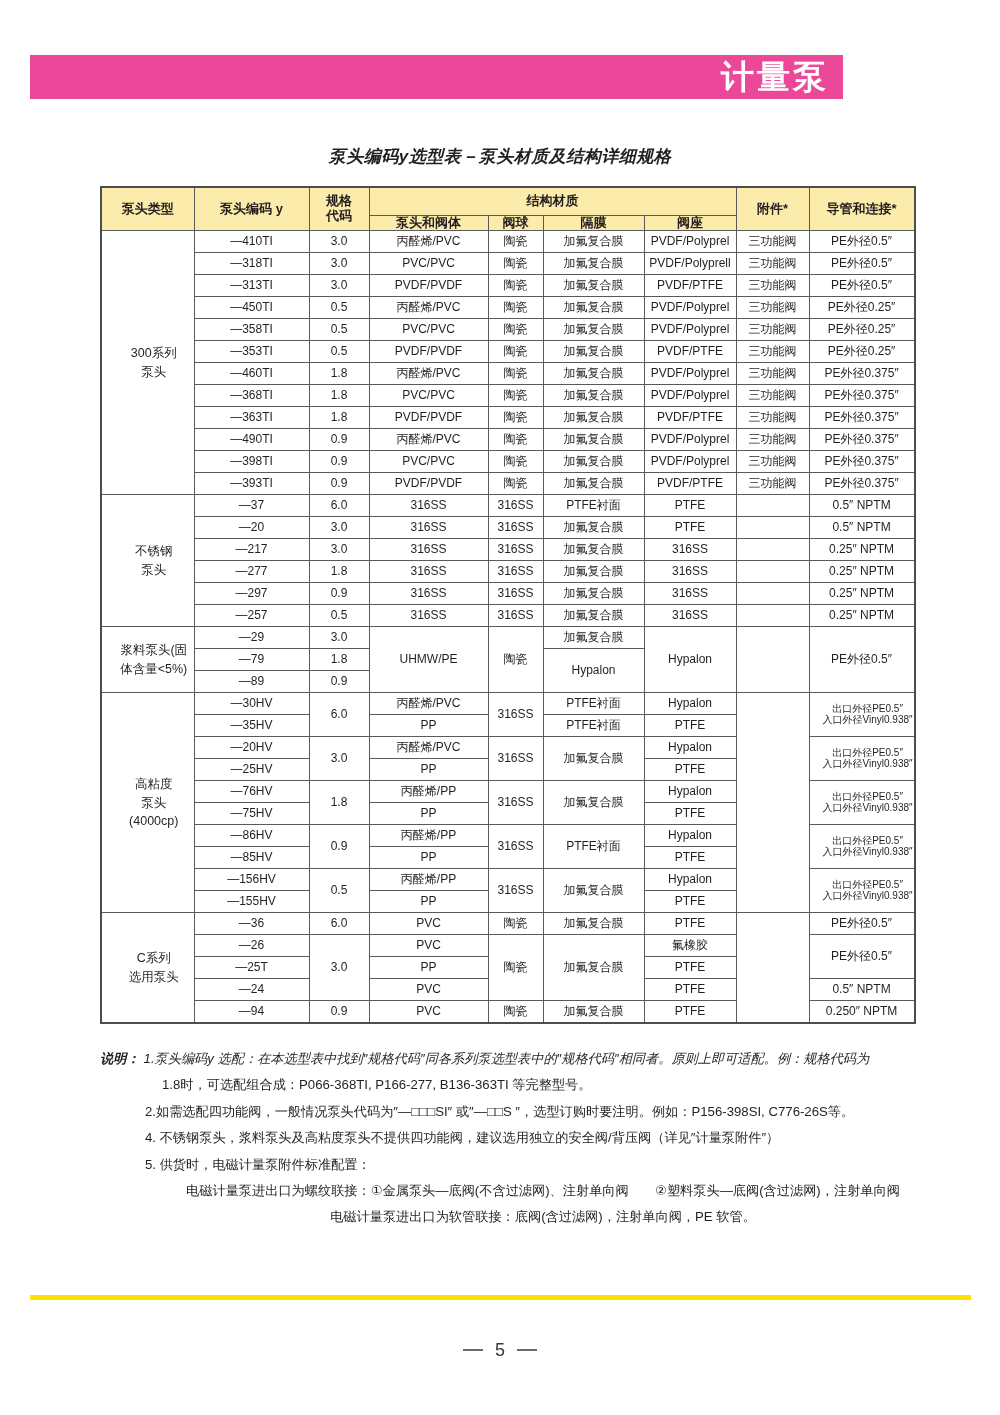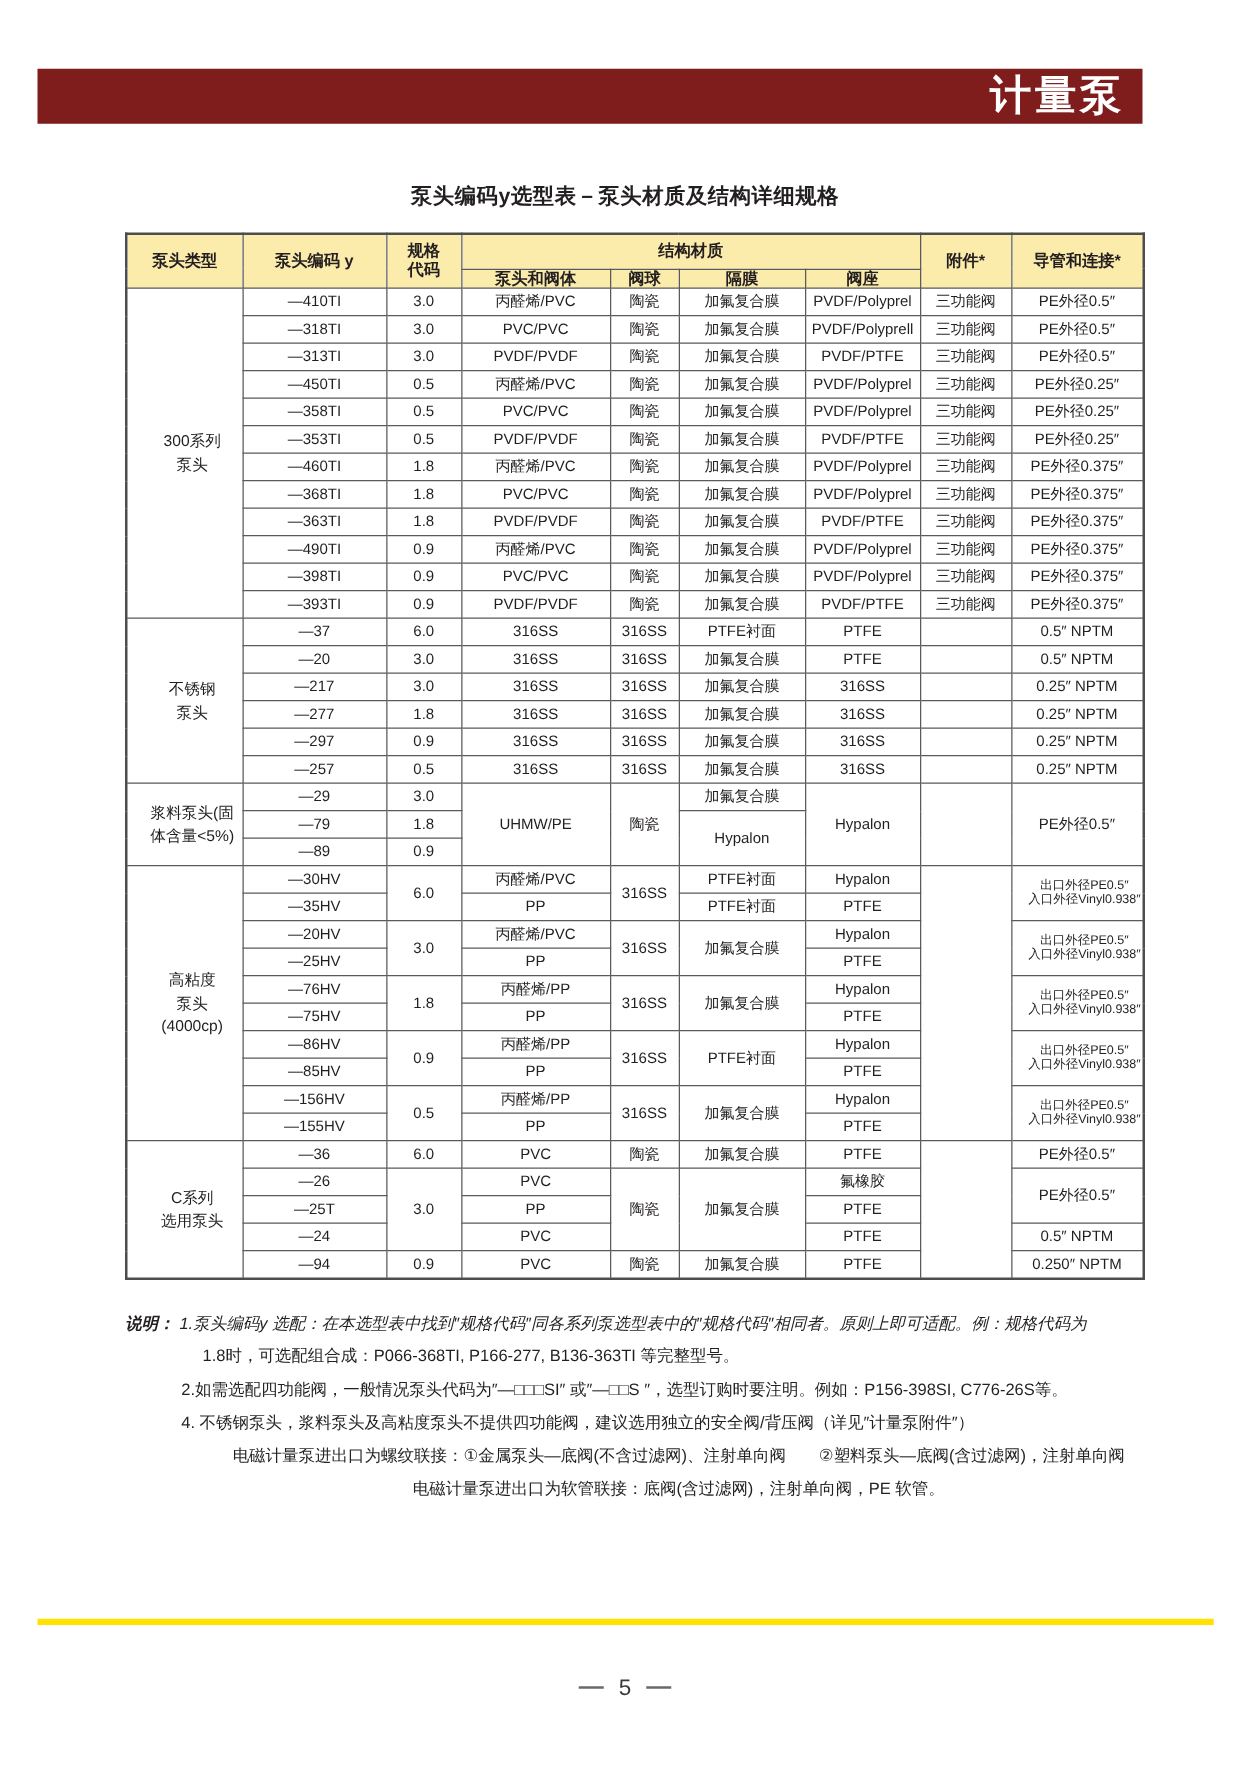--- a/index.html
+++ b/index.html
@@ -3,30 +3,30 @@
 <meta charset="utf-8">
 <style>
   * { margin:0; padding:0; box-sizing:border-box; }
   html,body { width:1000px; height:1415px; background:#ffffff; }
   body {
     position:relative;
     font-family:"Liberation Sans","DejaVu Sans",sans-serif;
     color:#231f20;
   }
   .banner {
-    position:absolute; top:55px; left:30px; width:884px; height:44px;
-    background:#7f1d1d;
+    position:absolute; top:55px; left:30px; width:813px; height:44px;
+    background:#ec4899;
   }
   .banner-text {
     position:absolute; right:14px; top:50%; transform:translateY(-50%);
     color:#ffffff; font-size:33px; font-weight:bold; letter-spacing:3px;
   }
   .doc-title {
     position:absolute; top:145px; left:0; width:100%;
-    text-align:center; font-size:17px; font-weight:bold; letter-spacing:0.5px;
+    text-align:center; font-size:17px; font-weight:bold; letter-spacing:0.5px;font-style:italic;
   }
   table.spec-table {
     position:absolute; top:186px; left:100px;
     border-collapse:collapse; table-layout:fixed;
     border:2px solid #4d4d4f;
   }
   .spec-table td {
     border:1px solid #595a5c;
     text-align:center; vertical-align:middle;
     font-size:12px; height:22px; padding:0 1px;
@@ -451,20 +451,21 @@
         <td>0.250″ NPTM</td>
       </tr>
     </tbody>
 </table>
 
 <div class="notes">
     <div class="note-line ind0"><span class="note-label">说明：</span>1.泵头编码y 选配：在本选型表中找到″规格代码″同各系列泵选型表中的″规格代码″相同者。原则上即可适配。例：规格代码为</div>
     <div class="note-line ind2">1.8时，可选配组合成：P066-368TI, P166-277, B136-363TI 等完整型号。</div>
     <div class="note-line ind1">2.如需选配四功能阀，一般情况泵头代码为″—□□□SI″ 或″—□□S ″，选型订购时要注明。例如：P156-398SI, C776-26S等。</div>
     <div class="note-line ind1">4. 不锈钢泵头，浆料泵头及高粘度泵头不提供四功能阀，建议选用独立的安全阀/背压阀（详见″计量泵附件″）</div>
+    <div class="note-line ind1">5. 供货时，电磁计量泵附件标准配置：</div>
     <div class="note-line ind3">电磁计量泵进出口为螺纹联接：①金属泵头—底阀(不含过滤网)、注射单向阀　　②塑料泵头—底阀(含过滤网)，注射单向阀</div>
     <div class="note-line ind3">电磁计量泵进出口为软管联接：底阀(含过滤网)，注射单向阀，PE 软管。</div>
   </div>
 
 <div class="footer-rule"></div>
 
 <div class="page-no">
   <span class="page-dash"></span><span>5</span><span class="page-dash"></span>
 </div>
 

